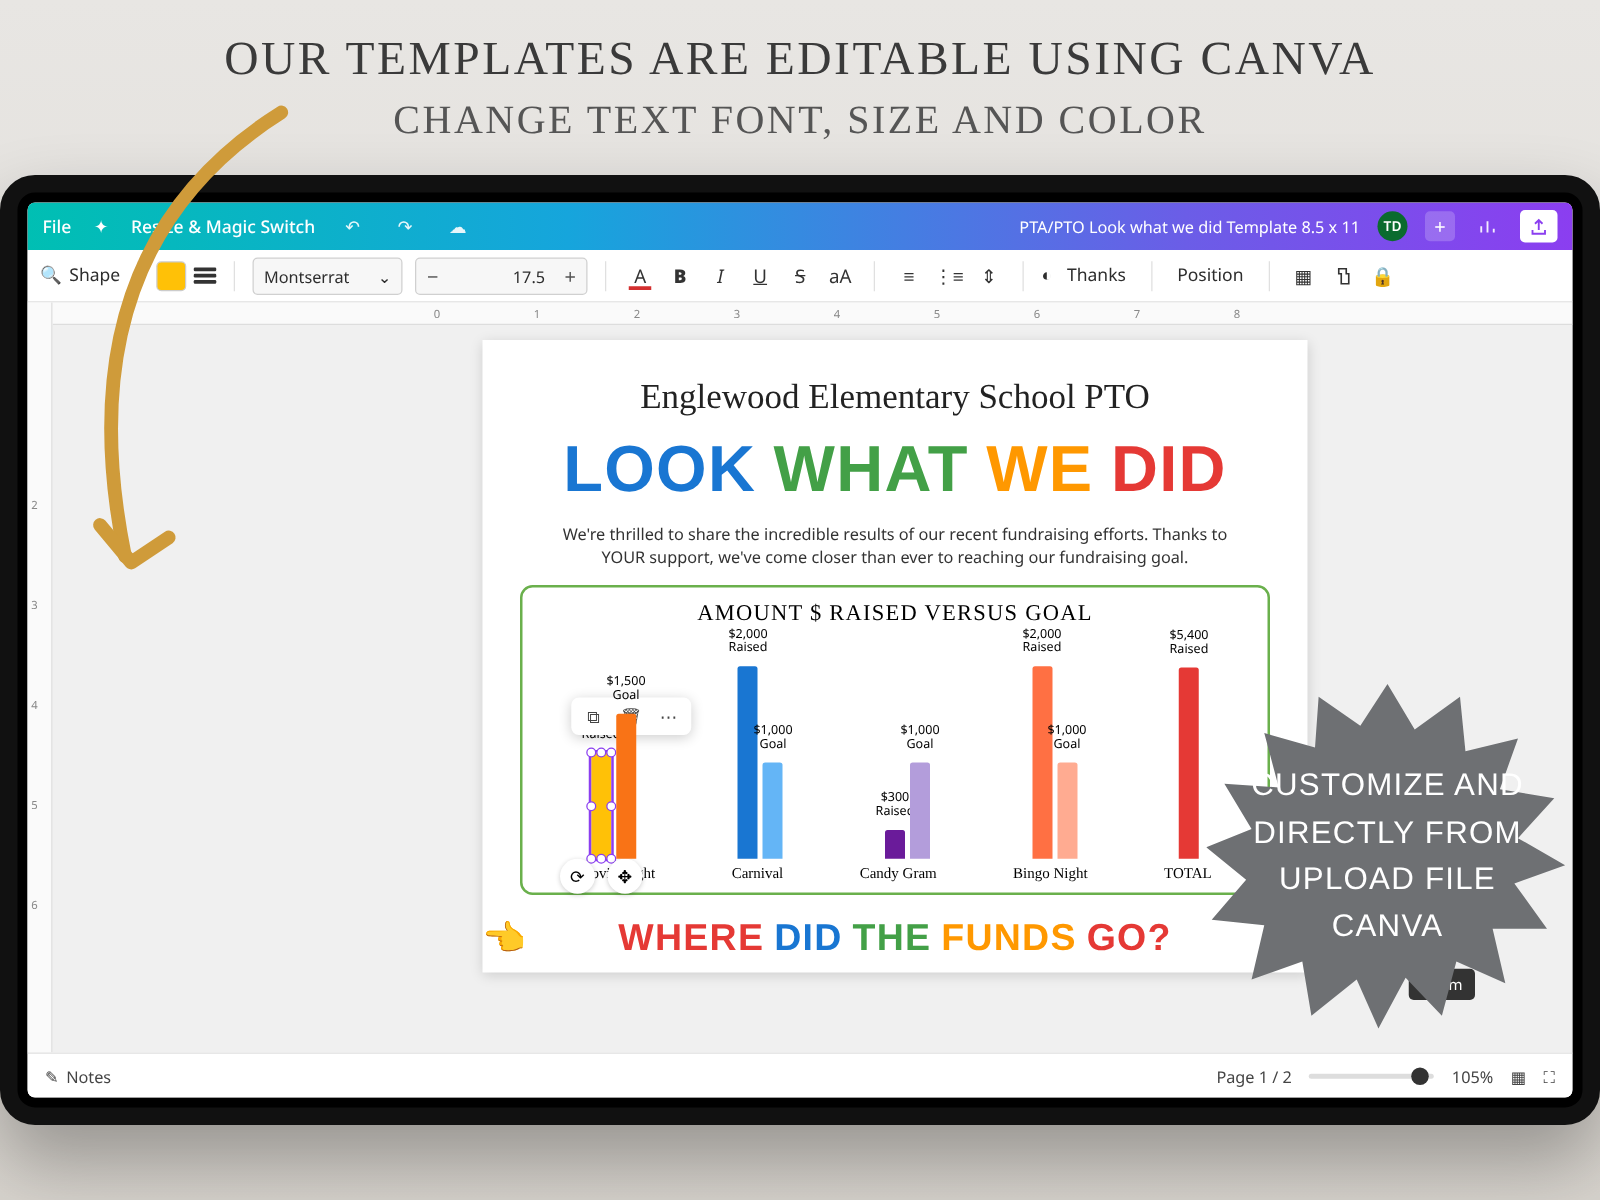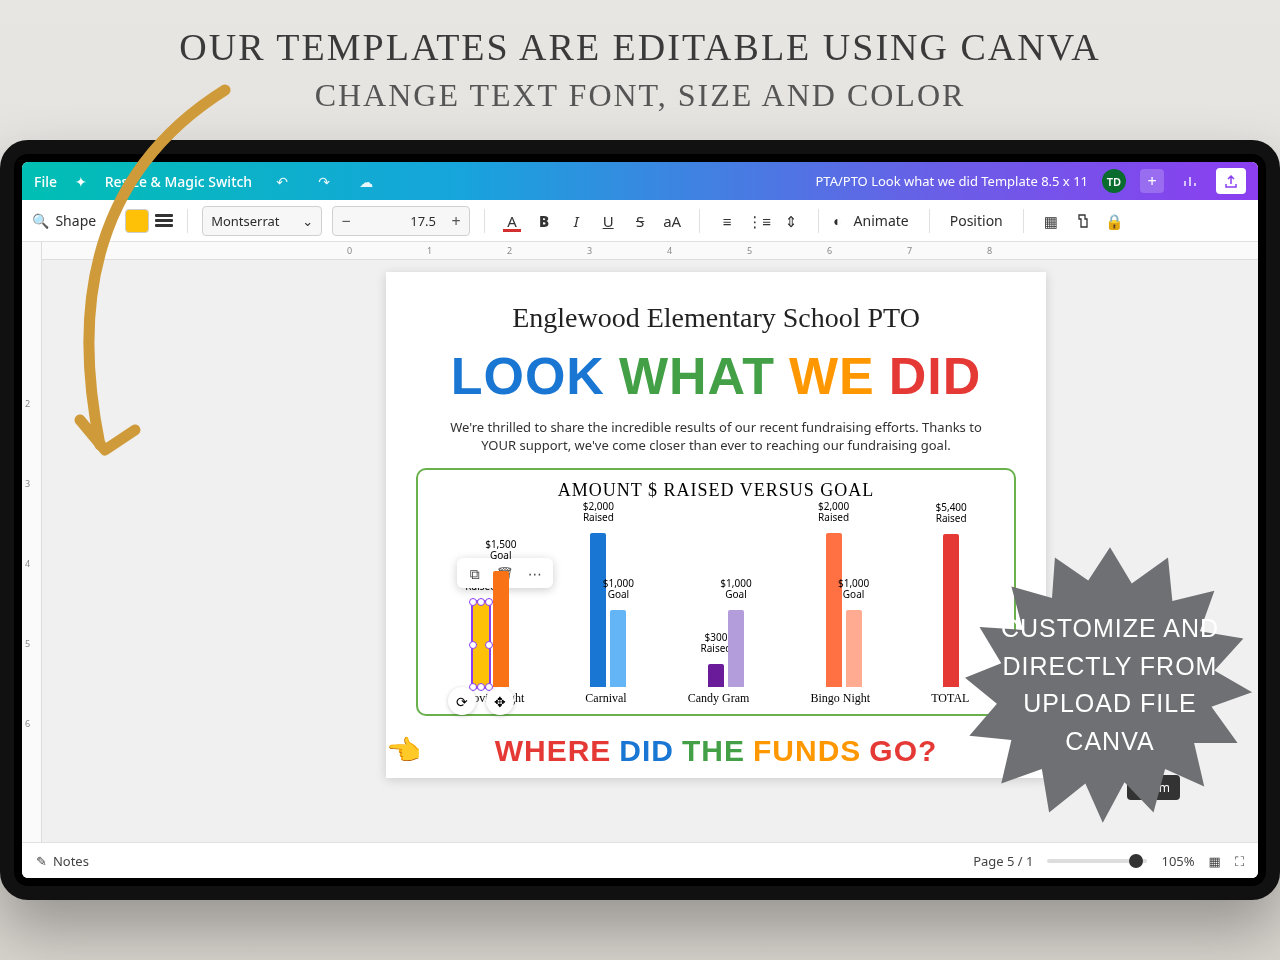--- a/index.html
+++ b/index.html
@@ -266,21 +266,21 @@
       </div>
       <div class="tb-sep"></div>
       <div class="tb-group">
         <div class="tb-icon">≡</div>
         <div class="tb-icon">⋮≡</div>
         <div class="tb-icon">⇕</div>
       </div>
       <div class="tb-sep"></div>
       <div class="tb-group">
         <span>◐</span>
-        <span class="tb-label">Animate</span>
+        <span class="tb-label">Thanks</span>
       </div>
       <div class="tb-sep"></div>
       <span class="tb-label">Position</span>
       <div class="tb-sep"></div>
       <div class="tb-group">
         <div class="tb-icon">▦</div>
         <div class="tb-icon">
             <svg width="16" height="16" viewBox="0 0 16 16" fill="none" stroke="#333" stroke-width="1.3">
               <path d="M4 2 H10 V6 H12 V14 H6 V6 H4 Z"></path>
             </svg>
@@ -402,21 +402,21 @@
       </div>
     </div>
 
     <div class="bottombar">
       <div class="notes">
         <span>✎</span>
         <span>Notes</span>
       </div>
       <div class="spacer"></div>
       <div class="rightside">
-        <span>Page 5 / 1</span>
+        <span>Page 1 / 2</span>
         <div class="zoom-slider">
             <div class="dot"></div>
           </div>
         <span>105%</span>
         <span>▦</span>
         <span>⛶</span>
       </div>
     </div>
 
   </div>

